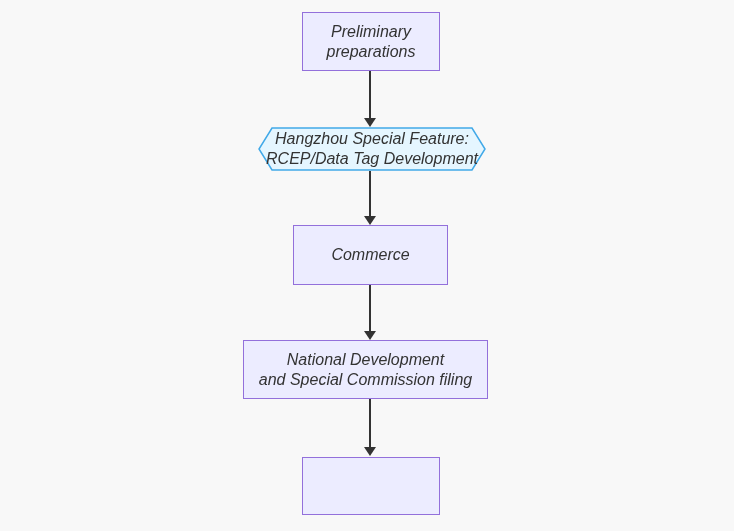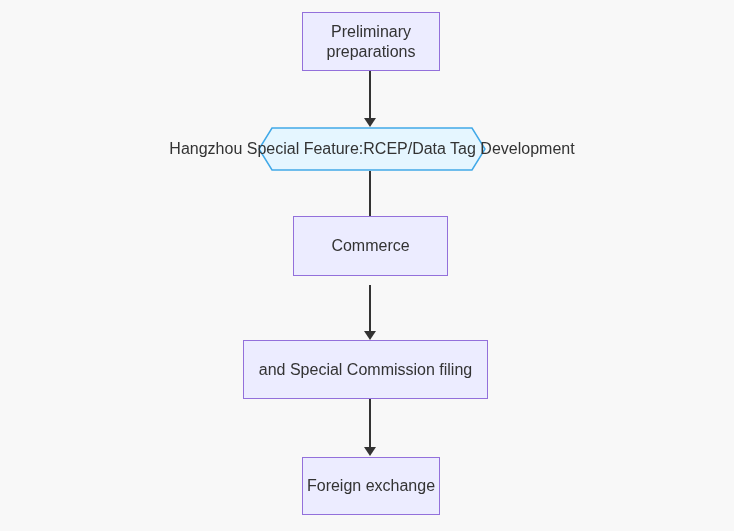--- a/index.html
+++ b/index.html
@@ -7,49 +7,50 @@
     padding: 0;
     background: #f8f8f8;
     font-family: "Liberation Sans", sans-serif;
   }
   .canvas {
     position: relative;
     width: 734px;
     height: 531px;
     background: #f8f8f8;
     overflow: hidden;
+    font-style: italic;
   }
   .node {
     position: absolute;
     display: flex;
     flex-direction: column;
     align-items: center;
     justify-content: center;
     text-align: center;
     font-size: 16px;
     line-height: 20px;
     color: #333333;
     box-sizing: border-box;
   }
   .node.rect {
     background: #ECECFF;
     border: 1px solid #9370DB;
   }
   .node-line { white-space: nowrap; }
 
   #node-prelim   { left: 302px; top: 12px;  width: 138px; height: 59px; }
-  #node-commerce { left: 293px; top: 216px; width: 155px; height: 60px; }
+  #node-commerce { left: 293px; top: 225px; width: 155px; height: 60px; }
   #node-ndrc     { left: 243px; top: 340px; width: 245px; height: 59px; }
   #node-forex    { left: 302px; top: 457px; width: 138px; height: 58px; }
 
   #node-hexagon  { left: 258px; top: 127px; width: 228px; height: 44px; }
   #node-hexagon svg { position: absolute; left: 0; top: 0; }
   #node-hexagon .hex-label {
     position: absolute; inset: 0;
-    display: flex; flex-direction: row;
+    display: flex; flex-direction: column;
     align-items: center; justify-content: center;
     text-align: center;
   }
   #node-hexagon polygon { stroke: #41A9E8; stroke-width: 1.5; }
 
   .edge-line {
     position: absolute;
     width: 2px;
     background: #333333;
     left: 369px;
@@ -94,23 +95,23 @@
   <div class="edge-head" id="edge-head-2"></div>
 
   <div class="node rect" id="node-commerce">
     <div class="node-line">Commerce</div>
   </div>
 
   <div class="edge-line" id="edge-line-3"></div>
   <div class="edge-head" id="edge-head-3"></div>
 
   <div class="node rect" id="node-ndrc">
+    <div class="node-line">National Development</div>
     <div class="node-line">and Special Commission filing</div>
   </div>
 
   <div class="edge-line" id="edge-line-4"></div>
   <div class="edge-head" id="edge-head-4"></div>
 
   <div class="node rect" id="node-forex">
-    <div class="node-line">Foreign exchange</div>
   </div>
 
 </div>
 
 </body></html>

